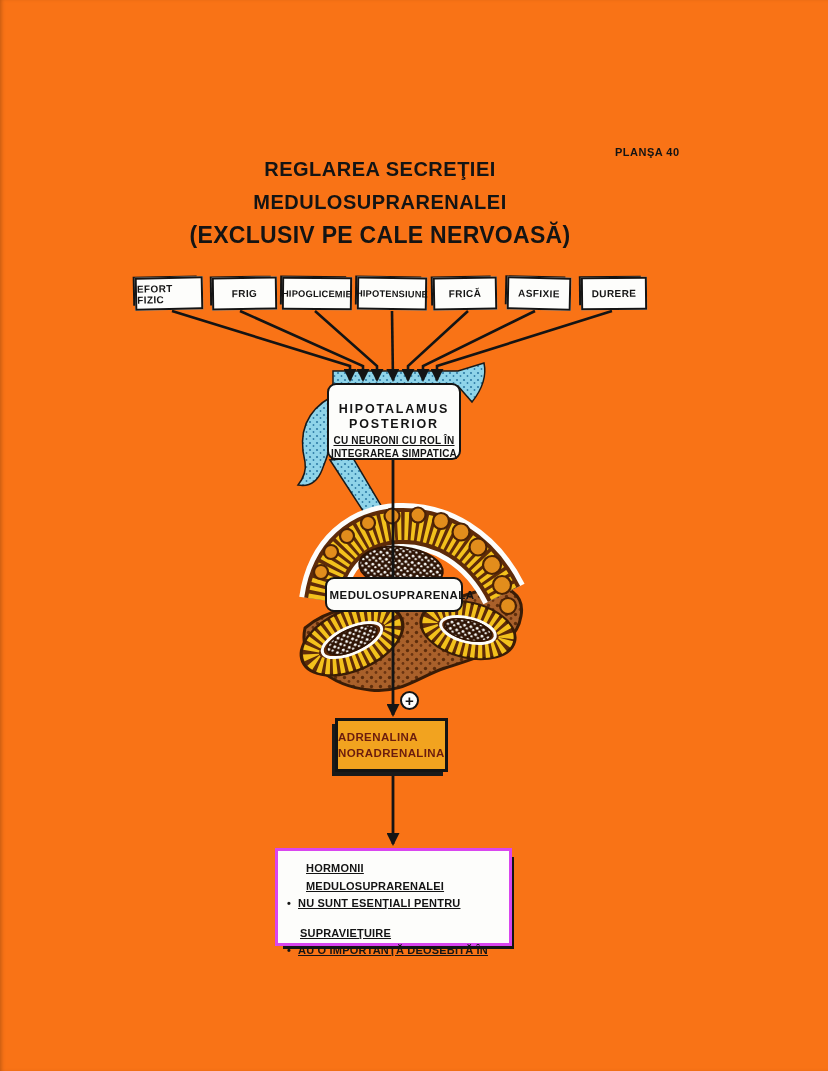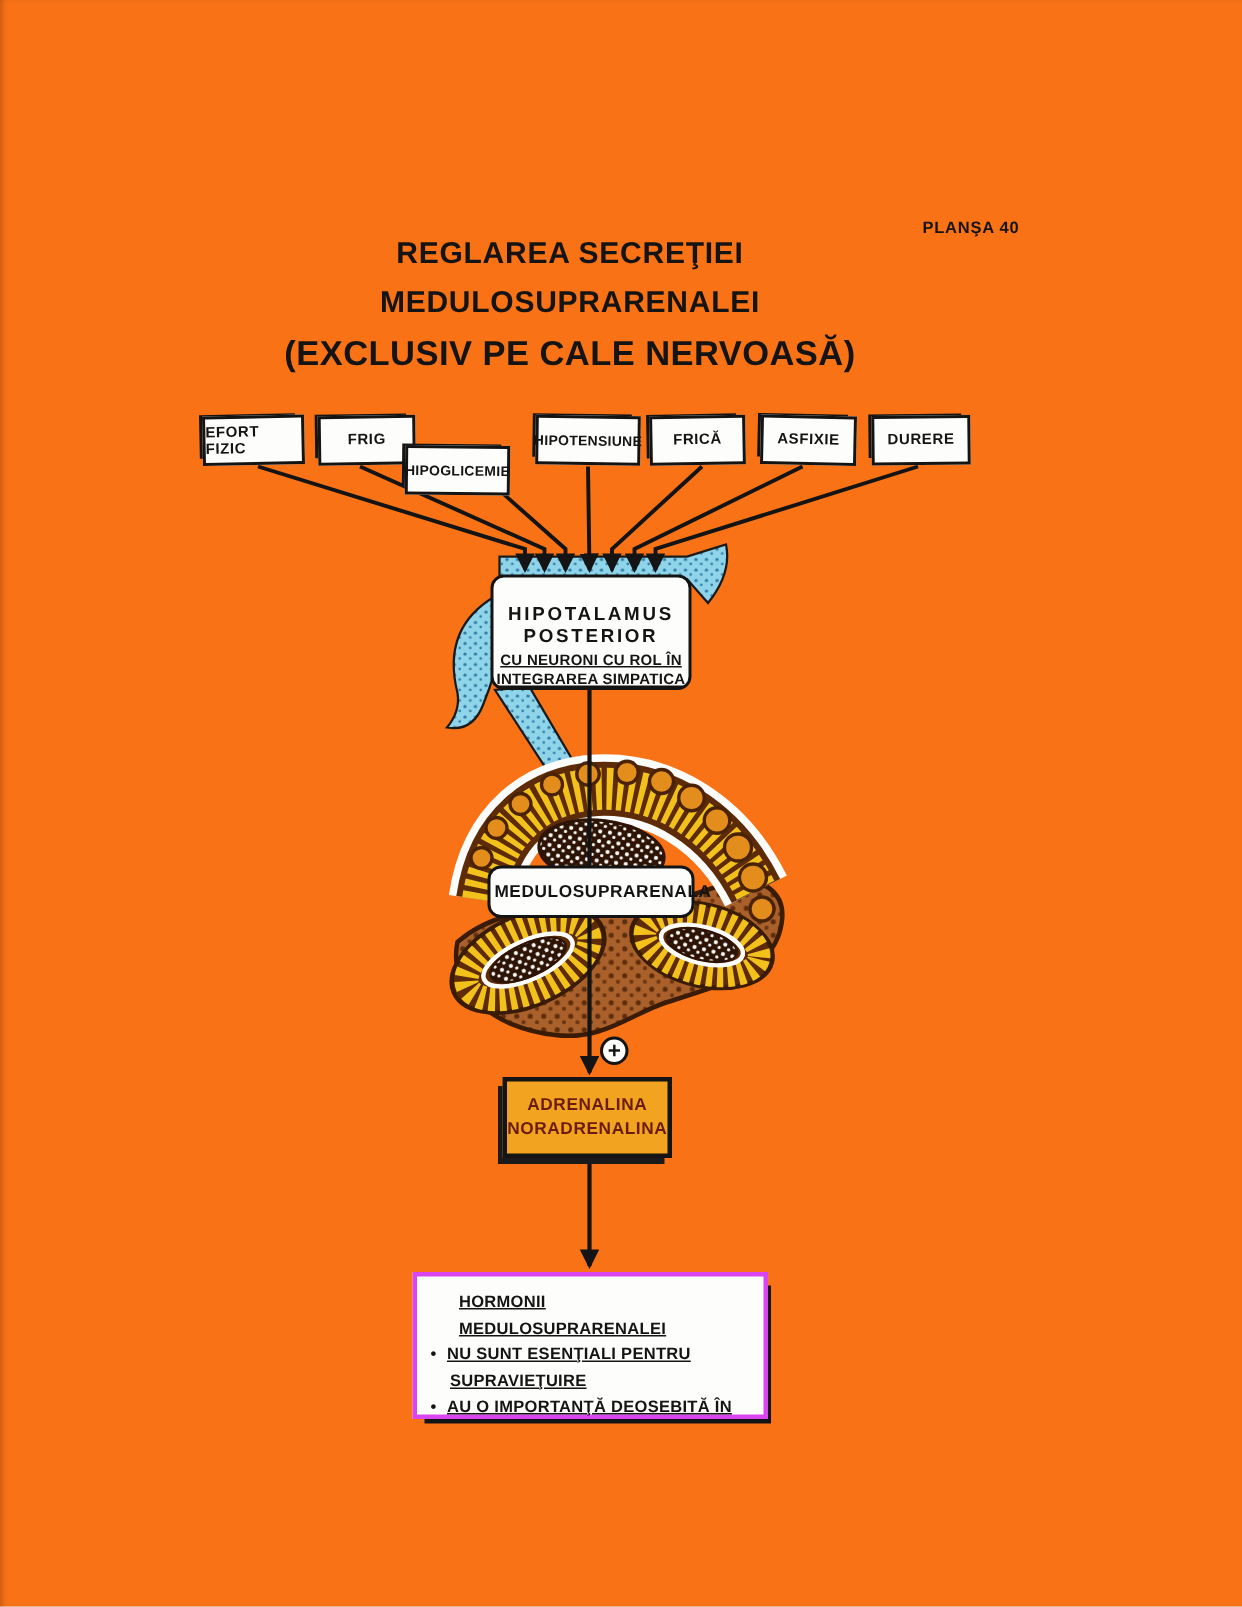--- a/index.html
+++ b/index.html
@@ -23,21 +23,21 @@
   
   .stim {
     top:277px; height:33px; background:#fdfdfb; border:2px solid #141414;
     display:flex; align-items:center; justify-content:center;
     font-size:10px; font-weight:bold; letter-spacing:.4px; z-index:5;
     box-shadow:-4px -3px 0 -2px #141414;
   }
   .stim.small { font-size:9.3px; letter-spacing:.2px; }
   .stim1 { left:135px; width:68px; transform:rotate(-1.2deg); }
   .stim2 { left:212px; width:65px; transform:rotate(-0.8deg); }
-  .stim3 { left:270px; width:70px; transform:rotate(0.6deg);margin-top:20px; }
+  .stim3 { left:282px; width:70px; transform:rotate(0.6deg); }
   .stim4 { left:357px; width:70px; transform:rotate(0.8deg); }
   .stim5 { left:433px; width:64px; transform:rotate(-1deg); }
   .stim6 { left:507px; width:64px; transform:rotate(1.2deg); }
   .stim7 { left:581px; width:66px; transform:rotate(-0.6deg); }
 
   
   .hypo {
     left:327px; top:383px; width:134px; height:77px;
     background:#fdfdfb; border:2.5px solid #141414; border-radius:9px;
     text-align:center; padding-top:17px; z-index:5;
@@ -59,39 +59,39 @@
     background:#fdfdfb; border:2px solid #141414; border-radius:50%;
     display:flex; align-items:center; justify-content:center;
     font-size:15px; font-weight:bold; line-height:1; z-index:6;
   }
 
   
   .hormone-box {
     left:335px; top:718px; width:113px; height:54px;
     background:#f2a31f; border:3px solid #141414;
     box-shadow:-4px 5px 0 -1px #1a1a1a;
-    display:flex; flex-direction:column; align-items:center; justify-content:center;
+    display:flex; flex-direction:column; align-items:flex-start; justify-content:center;
     color:#6b1c0e; font-size:11.5px; font-weight:bold; letter-spacing:.4px; line-height:16px;
     z-index:6;
   }
 
   
   .outcome-box {
     left:275px; top:848px; width:237px; height:98px;
     background:#fdfdfb; border:3px solid #d946ef;
     box-shadow:5px 6px 0 -3px #141414;
     padding:9px 6px 0 20px;
     font-size:11px; font-weight:bold; letter-spacing:.2px; line-height:17.5px;
     z-index:6;
     text-decoration:underline;
   }
   .out-heading { margin-left:8px; }
   .out-line { position:relative; }
   .out-line .dot { position:absolute; left:-11px; top:0; }
-  .out-cont { margin-left:2px; }
+  .out-cont { margin-left:2px;margin-top:12px; }
 
   svg.layer { position:absolute; left:0; top:0; z-index:1; }
 </style>
 </head>
 <body>
 
 <div class="page">
 
   <svg class="layer" width="828" height="1071" viewBox="0 0 828 1071">
     <defs>

